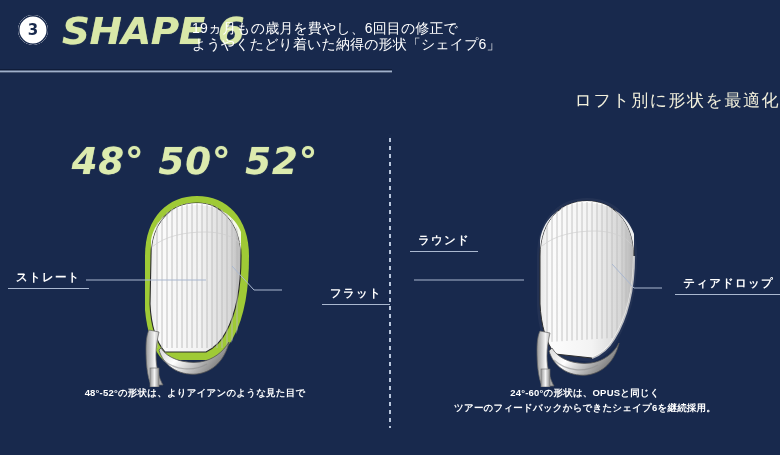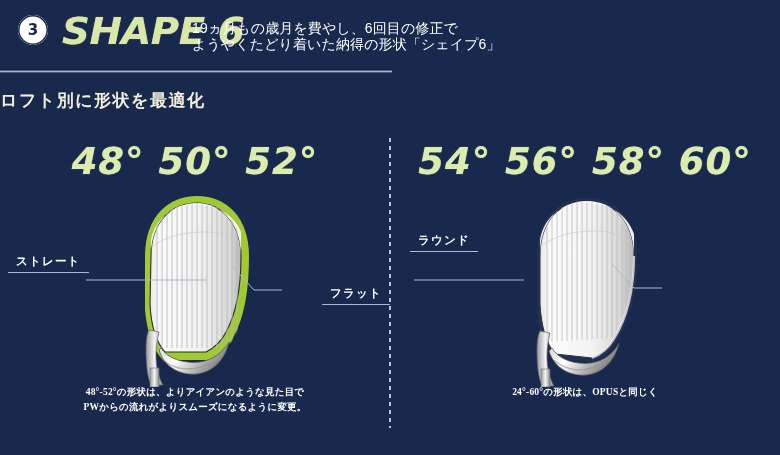--- a/index.html
+++ b/index.html
@@ -72,24 +72,24 @@
     left:0; top:69px;
     width:392px; height:4px;
     background:linear-gradient(to bottom,#0f1c39 0%,#0f1c39 30%,#9fb0cc 45%,#9fb0cc 70%,#0f1c39 100%);
   }
 
   
   #section-title {
     position:absolute;
     left:0; top:89px;
     width:780px;
-    text-align:left;
+    text-align:right;
     color:#f2f0dc;
     font-size:17px;
-    font-weight:bold;
+    font-weight:normal;
     letter-spacing:1.5px;
   }
 
   
   #center-divider {
     position:absolute;
     left:389px; top:138px;
     width:2px; height:290px;
     background-image:linear-gradient(to bottom,#b9c6dc 0 4px, rgba(0,0,0,0) 4px 8px);
     background-size:2px 8px;
@@ -141,39 +141,38 @@
     padding-bottom:4px;
   }
   .callout::after {
     content:"";
     position:absolute;
     left:-8px; bottom:0;
     height:1px;
     width:calc(100% + 16px);
     background:#aab8d0;
   }
-  .cl-left  { left:16px;  top:124px; }
+  .cl-left  { left:16px;  top:140px; }
   .cl-right { right:8px;  top:156px; }
 
   
   .leader { position:absolute; pointer-events:none; }
 
   
   .caption {
     position:absolute;
     left:0;
     top:255px;
     width:390px;
     text-align:center;
     color:#ffffff;
     font-size:9.5px;
     line-height:15px;
     font-weight:bold;
     letter-spacing:0.2px;
-    font-family:Liberation Serif, serif;
   }
 </style>
 </head>
 <body>
 
 <div id="page">
 
   <div id="header">
 
     <div id="badge">
@@ -275,27 +274,25 @@
     <div class="callout cl-left">ストレート</div>
 
     <svg class="leader" style="left:232px; top:136px; width:50px; height:30px;" viewBox="0 0 50 30">
       <polyline points="0,0 22,24 50,24" fill="none" stroke="#aab8d0" stroke-width="1"></polyline>
     </svg>
 
     <div class="callout cl-right">フラット</div>
 
     <div class="caption">
       <div>48°-52°の形状は、よりアイアンのような見た目で</div>
-      <div>PWからの流れがよりスムーズになるように変更。</div>
     </div>
   </div>
 
   <div class="panel" id="panel-right">
 
-    <div class="loft-line">54° 56° 58° 60°</div>
 
     <svg class="club" viewBox="0 0 180 195" xmlns="http://www.w3.org/2000/svg">
       <defs>
         <linearGradient id="faceR" x1="0" y1="0" x2="1" y2="0">
           <stop offset="0" stop-color="#e7e7e7"></stop>
           <stop offset="0.12" stop-color="#fcfcfc"></stop>
           <stop offset="0.55" stop-color="#f3f3f3"></stop>
           <stop offset="0.86" stop-color="#d6d6d6"></stop>
           <stop offset="1" stop-color="#b4b4b4"></stop>
         </linearGradient>
@@ -364,19 +361,21 @@
     <svg class="leader" style="left:24px; top:140px; width:110px; height:20px;" viewBox="0 0 110 20">
       <line x1="0" y1="10" x2="110" y2="10" stroke="#aab8d0" stroke-width="1"></line>
     </svg>
 
     <div class="callout cl-left" style="left:28px; top:103px;text-align:center;">ラウンド</div>
 
     <svg class="leader" style="left:222px; top:134px; width:50px; height:30px;" viewBox="0 0 50 30">
       <polyline points="0,0 22,24 50,24" fill="none" stroke="#aab8d0" stroke-width="1"></polyline>
     </svg>
 
+    <div class="callout cl-right" style="right:6px; top:146px;">ティアドロップ</div>
 
     <div class="caption">
       <div>24°-60°の形状は、OPUSと同じく</div>
+      <div>ツアーのフィードバックからできたシェイプ6を継続採用。</div>
     </div>
   </div>
 
 </div>
 
 </body></html>

